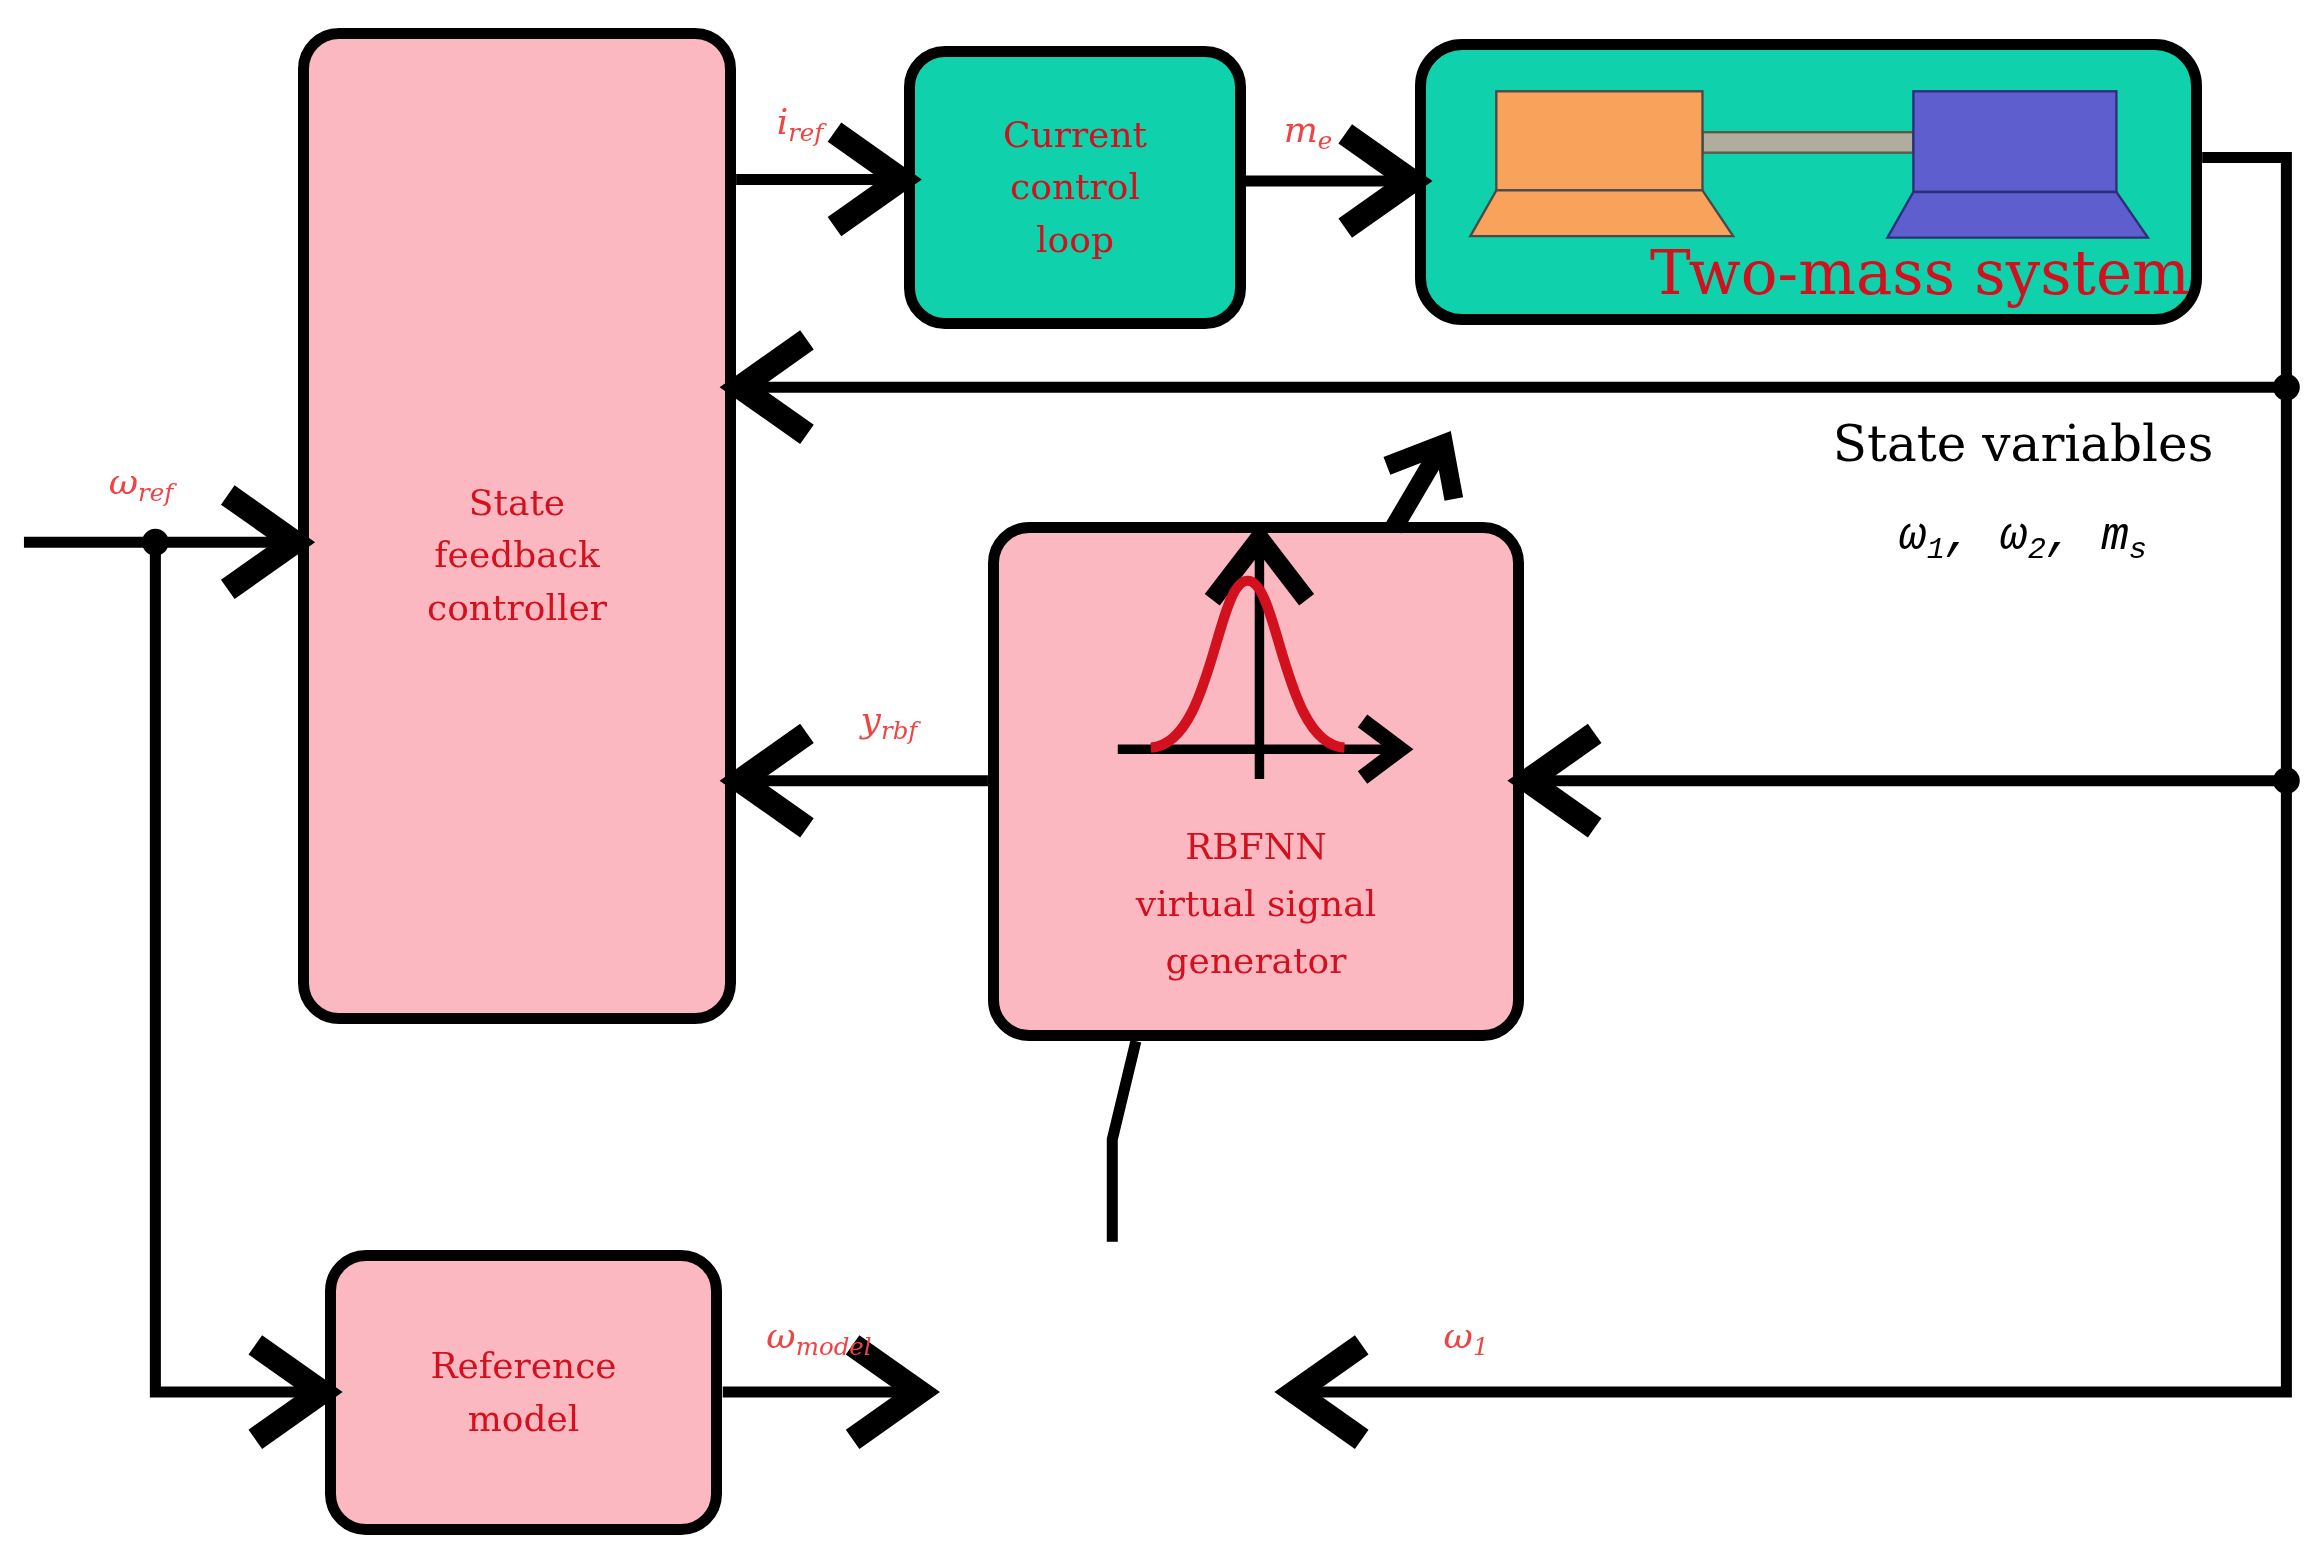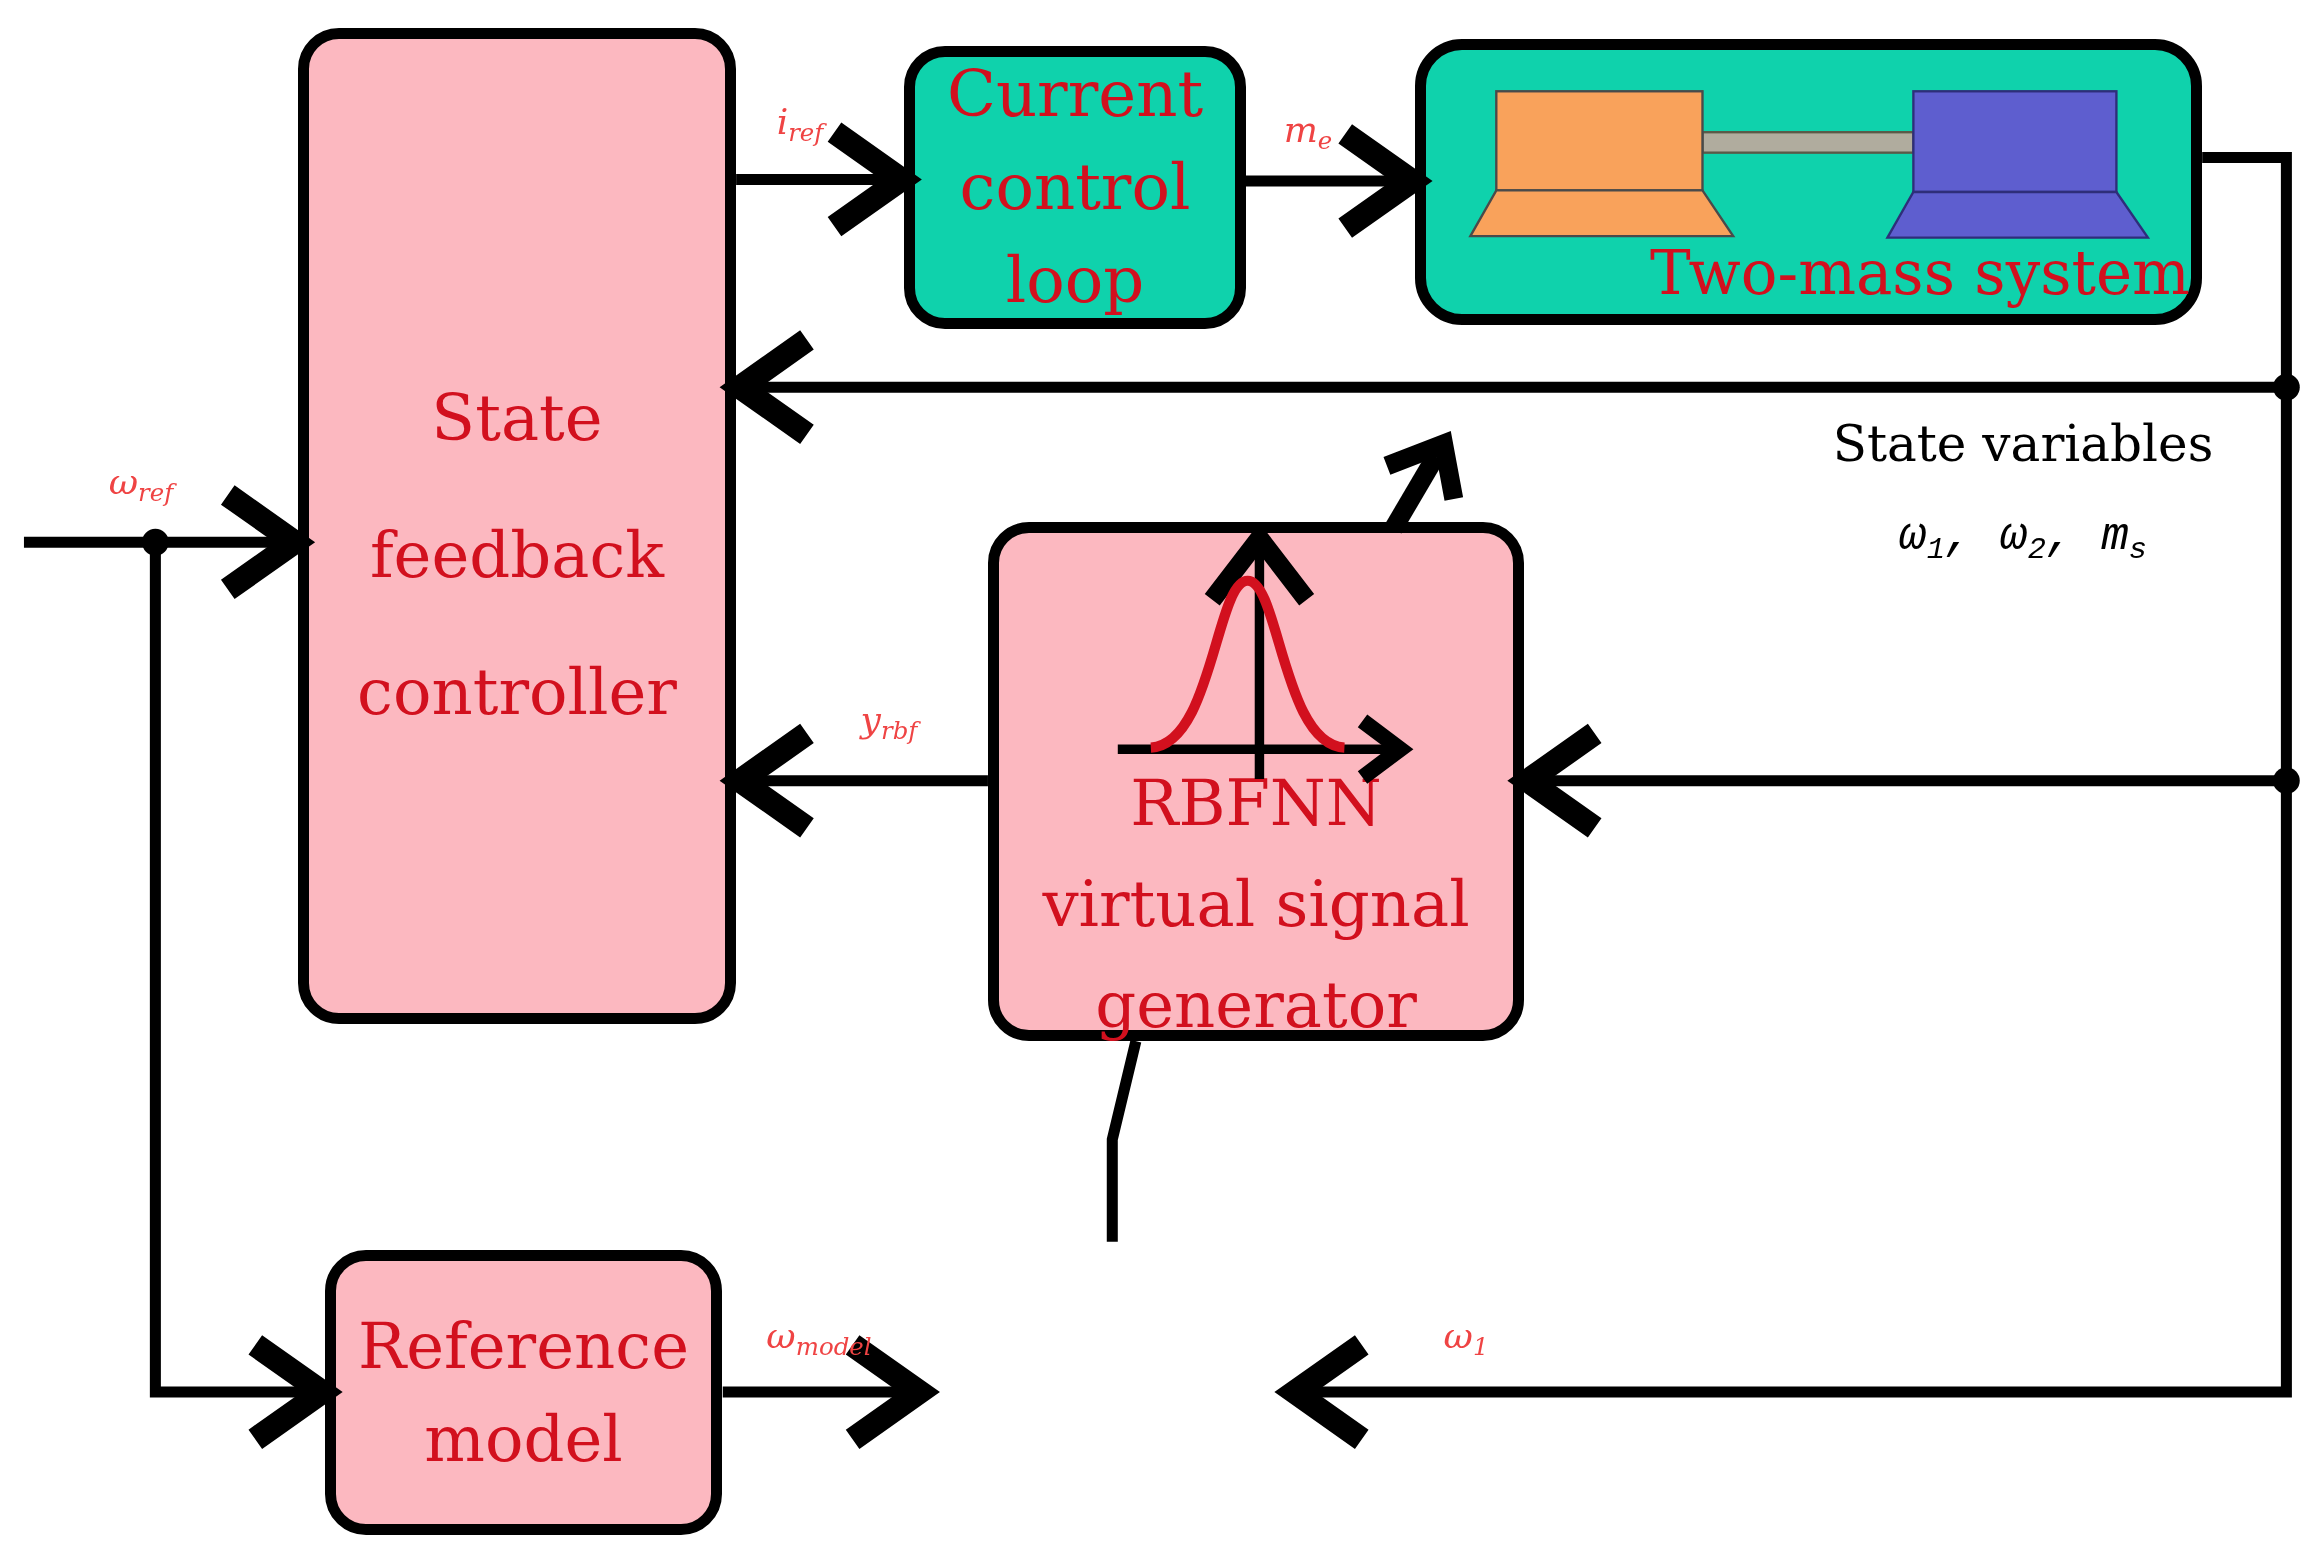--- a/index.html
+++ b/index.html
@@ -2,33 +2,33 @@
 <html style="--pink: #FCB8C0; --teal: #0FD2AC; --red: #D2101E; --orange: #F9A25B; --blue: #5E5ECF; --shaft: #B0AC9E; --line: #000000;font-size:12.6px"><head>
 <meta charset="utf-8">
 <style>
   html,body{margin:0;padding:0;background:#fff;}
   .canvas{position:relative;width:2319px;height:1566px;background:#ffffff;overflow:hidden;
           font-family:"DejaVu Serif","Liberation Serif",serif;}
   .box{position:absolute;border:11.8px solid var(--line);background:var(--pink);
        border-radius:41px;display:flex;flex-direction:column;align-items:center;
        justify-content:center;text-align:center;box-sizing:border-box;z-index:1;}
   .box.teal{background:var(--teal);}
-  .box .bl{display:block;color:var(--red);font-size:64px;line-height:1.45;white-space:nowrap;}
+  .box .bl{display:block;color:var(--red);font-size:36px;line-height:1.45;white-space:nowrap;}
   .overlay{position:absolute;left:0;top:0;z-index:5;pointer-events:none;}
   .sig{position:absolute;transform:translate(-50%,-50%);color:#ef4444;font-style:italic;
        font-size:36px;white-space:nowrap;z-index:6;}
   .sig sub{font-size:0.68em;font-style:italic;vertical-align:-0.28em;letter-spacing:0;}
   .caption{position:absolute;transform:translate(-50%,-50%);color:#000;z-index:6;white-space:nowrap;}
   #sv-title{font-size:50px;font-style:normal;}
   #sv-vals{font-size:46px;font-style:italic;}
   #sv-vals sub{font-size:0.66em;vertical-align:-0.28em;}
   #tms-label{color:var(--red);font-size:61px;z-index:6;}
   #rbf-box{justify-content:center;padding-top:246px;}
   #rbf-box .bl{line-height:1.58;}
-  #sfc-box{padding-top:60px;gap:44px;}
+  #sfc-box{padding-top:60px;}
   line,polyline,path{stroke:var(--line);fill:none;}
 </style>
 </head>
 <body>
 
 <div class="canvas">
 
   <div class="box" id="sfc-box" style="left:298px;top:27.5px;width:438px;height:996px;">
     <span class="bl">State</span>
     <span class="bl">feedback</span>

